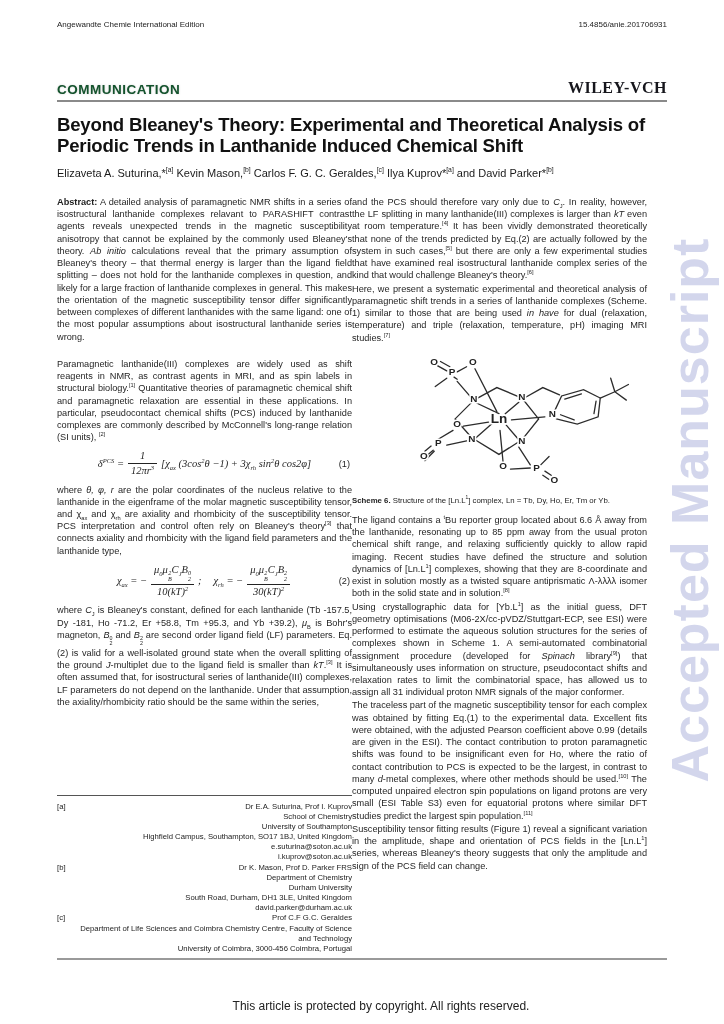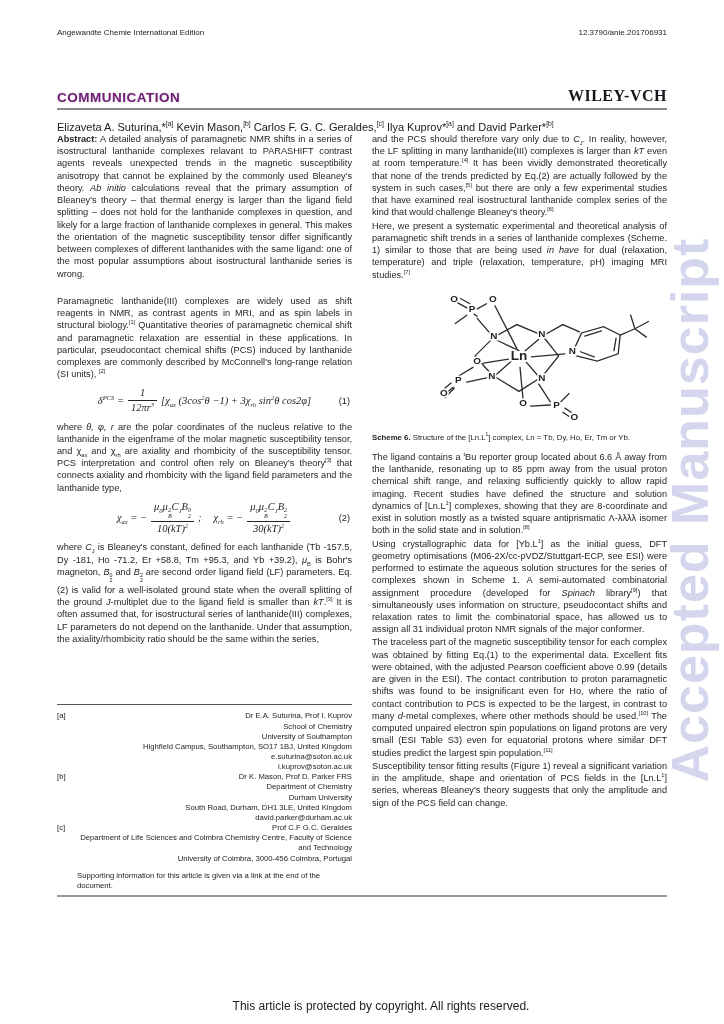--- a/index.html
+++ b/index.html
@@ -1,33 +1,33 @@
 <!DOCTYPE html>
 <html><head>
 <meta charset="utf-8">
 <style>
   * { margin:0; padding:0; box-sizing:border-box; }
   body { background:#e8e8e8; font-family:"Liberation Sans", sans-serif; }
   .page { position:relative; width:724px; height:1024px; background:#ffffff; margin:0 auto; overflow:hidden; color:#1a1a1a; }
   .content { position:absolute; left:57px; top:0; width:610px; }
 
   
-  .hdr-row { display:flex; justify-content:space-between; padding-top:28px; font-size:8px; color:#222; }
+  .hdr-row { display:flex; justify-content:space-between; padding-top:20px; font-size:8px; color:#222; }
   .section-row { display:flex; justify-content:space-between; align-items:flex-end; margin-top:24px; }
-  .section-label { font-size:13.5px; font-weight:bold; color:#701a75; letter-spacing:0.5px; text-shadow:0 0 2px rgba(120,120,120,0.35); }
+  .section-label { font-size:13.5px; font-weight:bold; color:#14532d; letter-spacing:0.5px; text-shadow:0 0 2px rgba(120,120,120,0.35); }
   .publisher { font-family:"Liberation Serif", serif; font-weight:bold; font-size:16px; letter-spacing:0.5px; color:#16161c;margin-top:26px; }
   .rule-top { height:2px; background:#8a8a8a; margin-top:3px; }
 
   
   .title { margin-top:12px; font-size:18.6px; line-height:1.13; font-weight:bold; color:#111; letter-spacing:-0.2px; }
   .authors { margin-top:11px; font-size:11px; color:#1a1a1a; }
   .authors sup { font-size:0.62em; }
 
   
-  .columns { display:flex; gap:20px; min-height:758px; }
+  .columns { display:flex; margin-top:17px; min-height:758px; }
   .col { width:295px; font-size:9.2px; line-height:1.33; text-align:justify; color:#1f1f1f; }
   .col-left { display:flex; flex-direction:column; }
   .para { margin:0; }
   .para + .para { margin-top:1px; }
   .abstract { margin-bottom:14px; }
   sup { font-size:0.62em; line-height:0; }
   sub { font-size:0.62em; line-height:0; }
 
   
   .equation { position:relative; font-family:"Liberation Serif", serif; font-style:italic; font-size:10.5px; text-align:center; margin:7px 0; line-height:1.1; }
@@ -69,29 +69,30 @@
 </head>
 <body>
 
 <div class="page">
 
   <div class="watermark">Accepted Manuscript</div>
 
   <div class="content">
     <div class="hdr-row">
       <span>Angewandte Chemie International Edition</span>
-      <span>12.3790/anie.201706931</span>
+      <span>15.4856/anie.201706931</span>
     </div>
 
     <div class="section-row">
       <span class="section-label">COMMUNICATION</span>
       <span class="publisher">WILEY-VCH</span>
     </div>
     <div class="rule-top"></div>
 
+    <h1 class="title">Beyond Bleaney's Theory: Experimental and Theoretical Analysis of Periodic Trends in Lanthanide Induced Chemical Shift</h1>
     <div class="authors">Elizaveta A. Suturina,*<sup>[a]</sup> Kevin Mason,<sup>[b]</sup> Carlos F. G. C. Geraldes,<sup>[c]</sup> Ilya Kuprov*<sup>[a]</sup> and David Parker*<sup>[b]</sup></div>
 
     <div class="columns">
 
       <div class="col col-left">
         <p class="para abstract"><b>Abstract:</b> A detailed analysis of paramagnetic NMR shifts in a series of isostructural lanthanide complexes relavant to PARASHIFT contrast agents reveals unexpected trends in the magnetic susceptibility anisotropy that cannot be explained by the commonly used Bleaney's theory. <i>Ab initio</i> calculations reveal that the primary assumption of Bleaney's theory – that thermal energy is larger than the ligand field splitting – does not hold for the lanthanide complexes in question, and likely for a large fraction of lanthanide complexes in general. This makes the orientation of the magnetic susceptibility tensor differ significantly between complexes of different lanthanides with the same ligand: one of the most popular assumptions about isostructural lanthanide series is wrong.</p>
         <p class="para">Paramagnetic lanthanide(III) complexes are widely used as shift reagents in NMR, as contrast agents in MRI, and as spin labels in structural biology.<sup>[1]</sup> Quantitative theories of paramagnetic chemical shift and paramagnetic relaxation are essential in these applications. In particular, pseudocontact chemical shifts (PCS) induced by lanthanide complexes are commonly described by McConnell's long-range relation (SI units), <sup>[2]</sup></p>
 
         <div class="equation">
           <span class="eq-body">
@@ -154,21 +155,20 @@
               </div>
               <div class="fn-item">
                 <span class="fn-label">[b]</span>
                 <span class="fn-text">Dr K. Mason, Prof D. Parker FRS<br>Department of Chemistry<br>Durham University<br>South Road, Durham, DH1 3LE, United Kingdom<br>david.parker@durham.ac.uk</span>
               </div>
               <div class="fn-item">
                 <span class="fn-label">[c]</span>
                 <span class="fn-text">Prof C.F G.C. Geraldes<br>Department of Life Sciences and Coimbra Chemistry Centre, Faculty of Science and Technology<br>University of Coimbra, 3000-456 Coimbra, Portugal</span>
               </div>
             </div>
-          <div class="fn-support">Supporting information for this article is given via a link at the end of the document.</div>
         </div>
       </div>
 
       <div class="col">
         <p class="para">and the PCS should therefore vary only due to <i>C</i><sub>J</sub>. In reality, however, the LF splitting in many lanthanide(III) complexes is larger than <i>kT</i> even at room temperature.<sup>[4]</sup> It has been vividly demonstrated theoretically that none of the trends predicted by Eq.(2) are actually followed by the system in such cases,<sup>[5]</sup> but there are only a few experimental studies that have examined real isostructural lanthanide complex series of the kind that would challenge Bleaney's theory.<sup>[6]</sup></p>
         <p class="para">Here, we present a systematic experimental and theoretical analysis of paramagnetic shift trends in a series of lanthanide complexes (Scheme. 1) similar to those that are being used <i>in have</i> for dual (relaxation, temperature) and triple (relaxation, temperature, pH) imaging MRI studies.<sup>[7]</sup></p>
 
         <div class="scheme-block">
           <svg class="scheme-svg" id="scheme-svg" width="262" height="142" viewBox="0 0 250 136">
 

